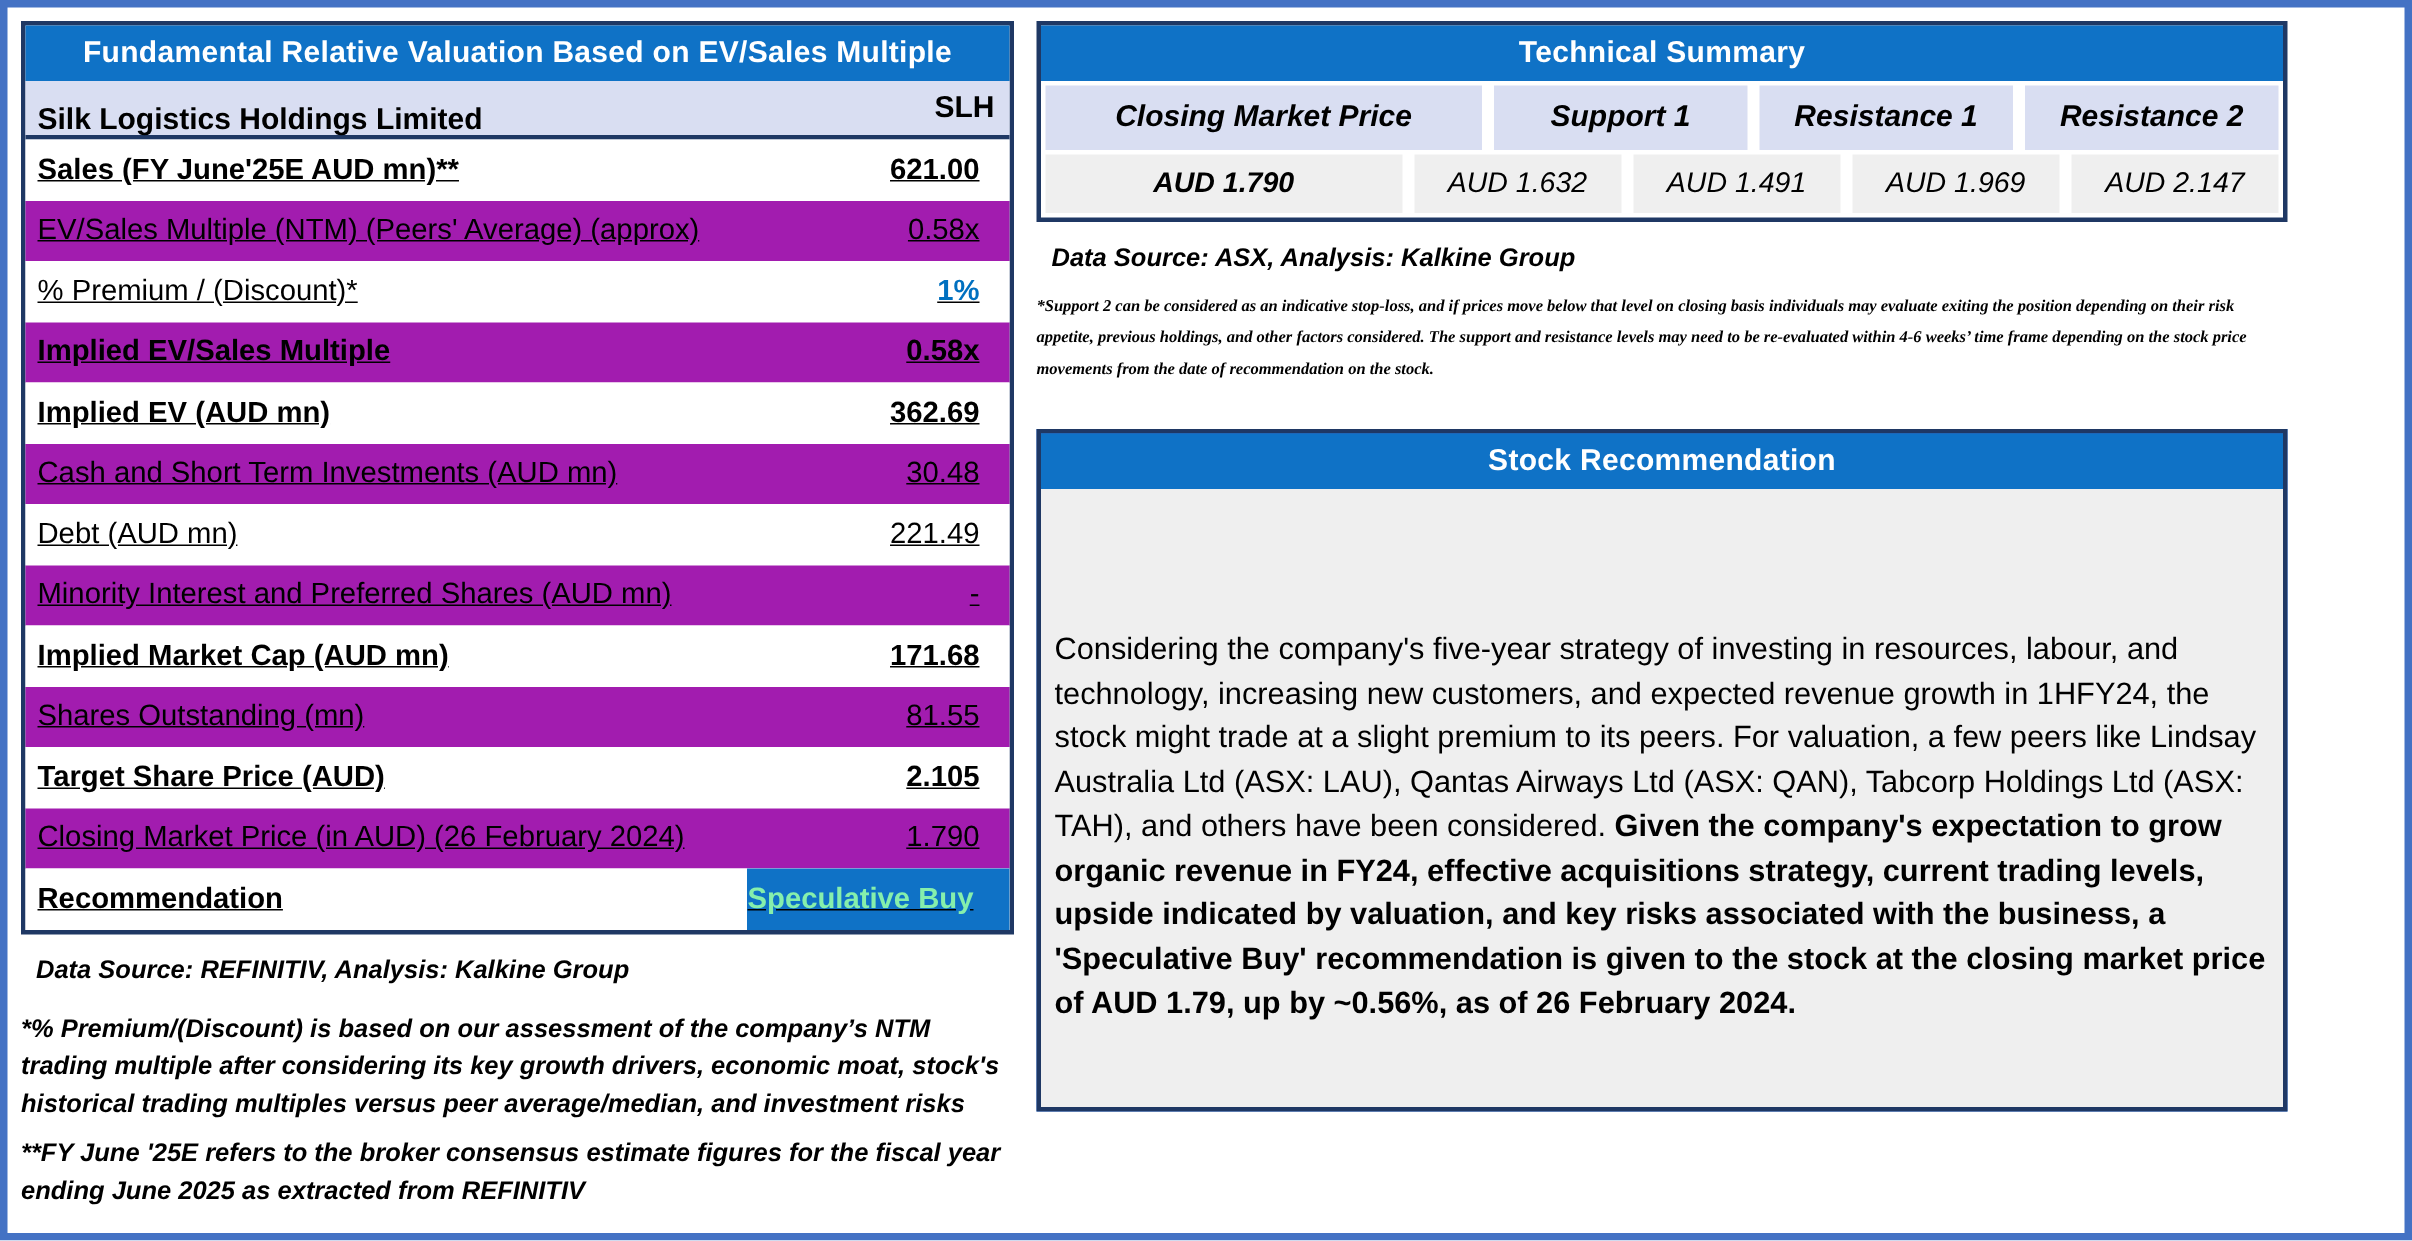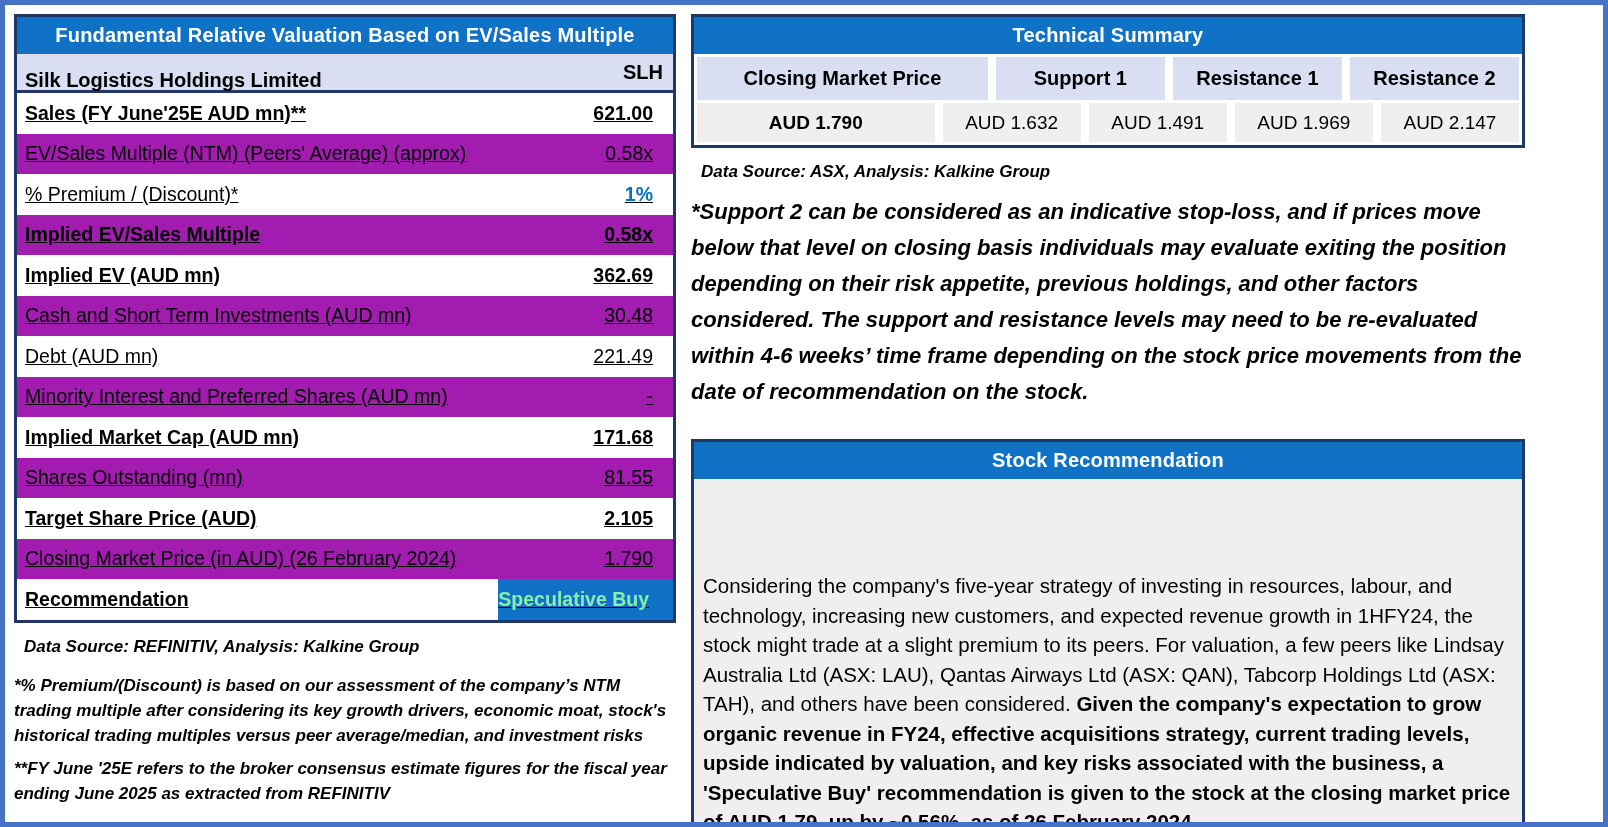--- a/index.html
+++ b/index.html
@@ -31,26 +31,26 @@
     display:flex; align-items:center; justify-content:flex-end; padding-right:24px; font-size:19.5px; }
 
   .ds-line { font-weight:bold; font-style:italic; font-size:17px; margin:14px 0 0 10px; }
   .fnote { font-weight:bold; font-style:italic; font-size:17px; line-height:25px; margin:16px 0 0 0; }
   .fnote2 { margin-top:8px; }
 
   
   .tstable { border:3px solid #1F3864; background:#fff; padding-bottom:3px; }
   .tsgrid { display:flex; gap:8px; padding:3px 3px 0 3px; }
   .tscell { flex:1; background:#D9DEF2; font-weight:bold; font-size:20px; height:43px;
-    display:flex; align-items:center; justify-content:center; text-align:center; }
+    display:flex; align-items:center; justify-content:center; text-align:center;font-style:italic; }
   .tscell.wide { flex:1.72; }
   .tsvals .tscell { background:#EFEFEF; font-weight:normal; font-size:19px; height:39px; }
   .tsvals .tscell.wide { font-weight:bold; }
 
-  .tsnote { font-weight:bold; font-style:italic; font-size:22px; line-height:36px; margin:12px 0 0 0; }
+  .tsnote { font-weight:bold; font-style:italic; font-size:11px; line-height:21px; margin:12px 0 0 0;font-family:Liberation Serif, serif; }
 
   
   .srbox { border:3px solid #1F3864; margin-top:29px; background:#3b82f6; }
   .srbody { background:#EFEFEF; height:412px; padding:92px 9px 0 9px;
     font-size:20.5px; line-height:29.5px; }
   .sr-bold { font-weight:bold; }
 </style>
 </head>
 <body>
 

